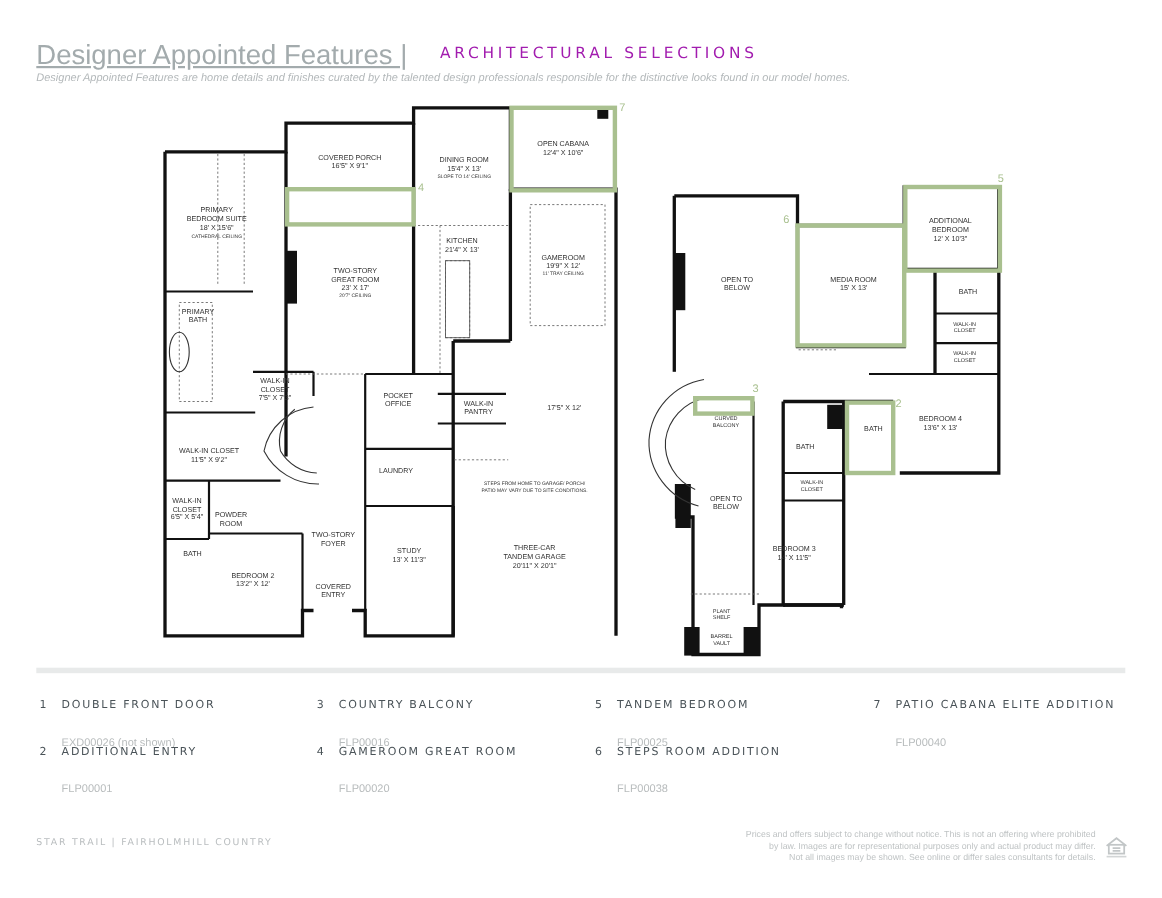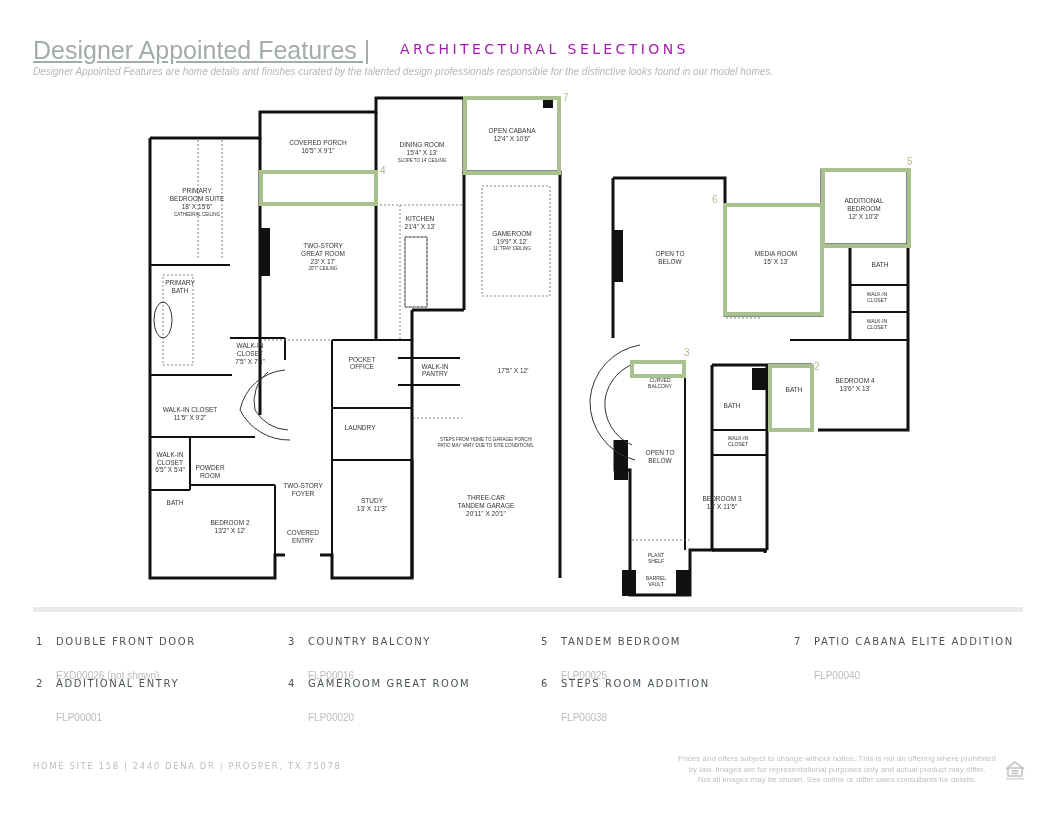--- a/index.html
+++ b/index.html
@@ -7,21 +7,21 @@
   .title { position:absolute; left:33px; top:36px; font-family:"Liberation Sans", sans-serif; font-size:25px; color:#a3abad; letter-spacing:0px;text-decoration:underline; }
   .section { position:absolute; left:400px; top:41px; font-family:"DejaVu Sans", sans-serif; font-size:14px; color:#a21caf; letter-spacing:3.4px; }
   .subtitle { position:absolute; left:33px; top:66px; font-family:"Liberation Sans", sans-serif; font-size:10px; color:#b3b8ba;font-style:italic; }
   .plan { position:absolute; left:0; top:0; }
   .divider { position:absolute; left:33px; top:607px; width:990px; height:5px; background:#e8eaea; }
   .feat { position:absolute; font-family:"DejaVu Sans", sans-serif; }
   .feat .num { position:absolute; left:0; top:0; font-size:10px; color:#4a5358; }
   .feat .name { position:absolute; left:20px; top:0; font-size:10px; color:#4a5358; letter-spacing:1.6px; white-space:nowrap; }
   .feat .code { position:absolute; left:20px; top:14px; font-size:10px; color:#b8bcbd; white-space:nowrap; font-family:"Liberation Sans", sans-serif;margin-top:20px; }
   .footer { position:absolute; left:33px; top:760px; font-family:"DejaVu Sans", sans-serif; font-size:8.5px; color:#b9bdbf; letter-spacing:1.6px; line-height:13px; }
-  .disclaimer { position:absolute; right:60px; top:754px; text-align:center; font-family:"Liberation Sans", sans-serif; font-size:8px; color:#bfc3c4; line-height:10.5px; }
+  .disclaimer { position:absolute; right:60px; top:754px; text-align:right; font-family:"Liberation Sans", sans-serif; font-size:8px; color:#bfc3c4; line-height:10.5px; }
   .eho { position:absolute; left:1003px; top:759px; width:24px; height:22px; }
   svg text { font-family:"Liberation Sans", sans-serif; }
 </style>
 </head>
 <body>
 
 <div class="title">Designer Appointed Features |</div>
 <div class="section">ARCHITECTURAL SELECTIONS</div>
 <div class="subtitle">Designer Appointed Features are home details and finishes curated by the talented design professionals responsible for the distinctive looks found in our model homes.</div>
 
@@ -243,21 +243,21 @@
   <span class="name">STEPS ROOM ADDITION</span>
   <span class="code">FLP00038</span>
 </div>
 <div class="feat" style="left:794px; top:636px;">
   <span class="num">7</span>
   <span class="name">PATIO CABANA ELITE ADDITION</span>
   <span class="code">FLP00040</span>
 </div>
 
 <div class="footer">
-  <div>HOME SITE 158 | 2440 DENA DR | PROSPER, TX 75078</div>
+  <div>STAR TRAIL | FAIRHOLMHILL COUNTRY</div>
 </div>
 
 <div class="disclaimer">
   <div>Prices and offers subject to change without notice. This is not an offering where prohibited</div>
   <div>by law. Images are for representational purposes only and actual product may differ.</div>
   <div>Not all images may be shown. See online or differ sales consultants for details.</div>
 </div>
 
 <svg class="eho" viewBox="0 0 24 22" xmlns="http://www.w3.org/2000/svg">
   <g fill="none" stroke="#c2c6c7" stroke-width="1.6">

